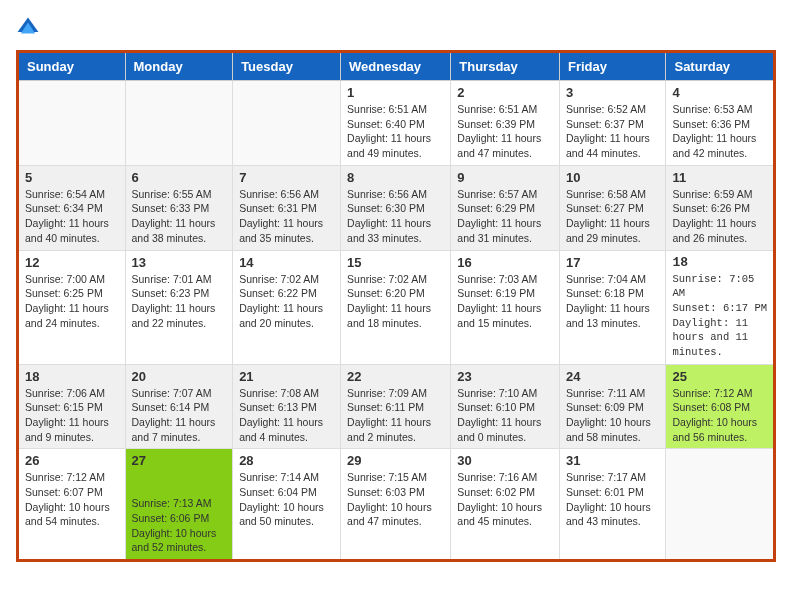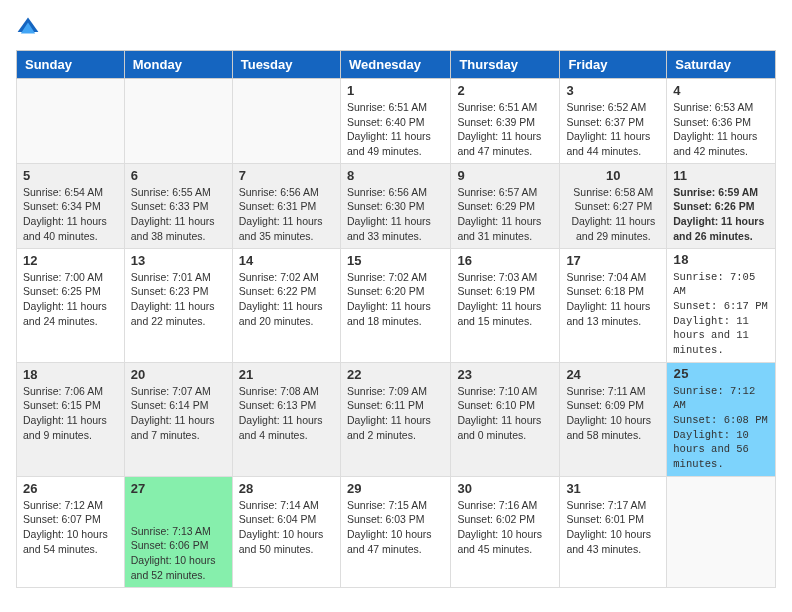--- a/index.html
+++ b/index.html
@@ -40,21 +40,21 @@
       font-weight: normal;
       color: #222;
     }
     .location {
       font-size: 16px;
       color: #444;
     }
     .calendar {
       width: 100%;
       border-collapse: collapse;
-      border: 1px solid #c2410c;
+      border: 3px solid #c2410c;
     }
     .calendar th {
       background-color: #1565c0;
       color: #fff;
       text-align: left;
       padding: 6px 8px;
       font-size: 13px;
       font-weight: bold;
       border: 1px solid #ccc;
     }
@@ -179,29 +179,29 @@
           <div class="day-info" style="white-space: pre-line;">Sunrise: 6:56 AM
 Sunset: 6:30 PM
 Daylight: 11 hours and 33 minutes.</div>
         </td>
         <td style="background: rgb(240, 240, 240);">
           <span class="day-num">9</span>
           <div class="day-info" style="white-space: pre-line;">Sunrise: 6:57 AM
 Sunset: 6:29 PM
 Daylight: 11 hours and 31 minutes.</div>
         </td>
-        <td style="background: rgb(240, 240, 240); text-align: center;">
+        <td style="background: rgb(240, 240, 240);">
           <span class="day-num">10</span>
           <div class="day-info" style="white-space: pre-line;">Sunrise: 6:58 AM
 Sunset: 6:27 PM
 Daylight: 11 hours and 29 minutes.</div>
         </td>
         <td style="background: rgb(240, 240, 240);">
           <span class="day-num">11</span>
-          <div class="day-info" style="white-space: pre-line; font-weight: bold;">Sunrise: 6:59 AM
+          <div class="day-info" style="white-space: pre-line;">Sunrise: 6:59 AM
 Sunset: 6:26 PM
 Daylight: 11 hours and 26 minutes.</div>
         </td>
       </tr>
       <tr>
         <td style="background: rgb(255, 255, 255); margin-left: 6px;">
           <span class="day-num">12</span>
           <div class="day-info" style="white-space: pre-line;">Sunrise: 7:00 AM
 Sunset: 6:25 PM
 Daylight: 11 hours and 24 minutes.</div>
@@ -273,35 +273,35 @@
           <div class="day-info" style="white-space: pre-line;">Sunrise: 7:10 AM
 Sunset: 6:10 PM
 Daylight: 11 hours and 0 minutes.</div>
         </td>
         <td style="background: rgb(240, 240, 240);">
           <span class="day-num">24</span>
           <div class="day-info" style="white-space: pre-line;">Sunrise: 7:11 AM
 Sunset: 6:09 PM
 Daylight: 10 hours and 58 minutes.</div>
         </td>
-        <td style="background: #7dd3fc; font-family: Liberation Mono, monospace;">
+        <td style="background: #bef264;">
           <span class="day-num">25</span>
           <div class="day-info" style="white-space: pre-line;">Sunrise: 7:12 AM
 Sunset: 6:08 PM
 Daylight: 10 hours and 56 minutes.</div>
         </td>
       </tr>
       <tr>
         <td style="background: rgb(255, 255, 255);">
           <span class="day-num">26</span>
           <div class="day-info" style="white-space: pre-line;">Sunrise: 7:12 AM
 Sunset: 6:07 PM
 Daylight: 10 hours and 54 minutes.</div>
         </td>
-        <td style="background: #86efac;">
+        <td style="background: #84cc16;">
           <span class="day-num">27</span>
           <div class="day-info" style="white-space: pre-line; margin-top: 28px;">Sunrise: 7:13 AM
 Sunset: 6:06 PM
 Daylight: 10 hours and 52 minutes.</div>
         </td>
         <td style="background: rgb(255, 255, 255);">
           <span class="day-num">28</span>
           <div class="day-info" style="white-space: pre-line;">Sunrise: 7:14 AM
 Sunset: 6:04 PM
 Daylight: 10 hours and 50 minutes.</div>

